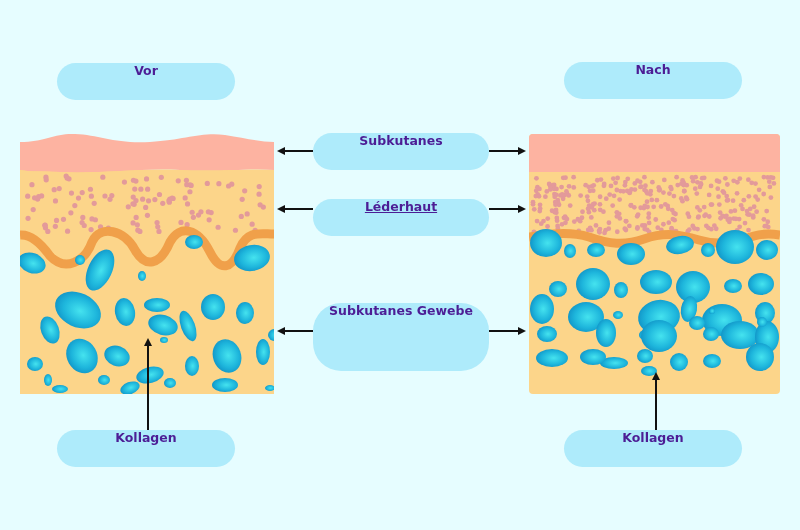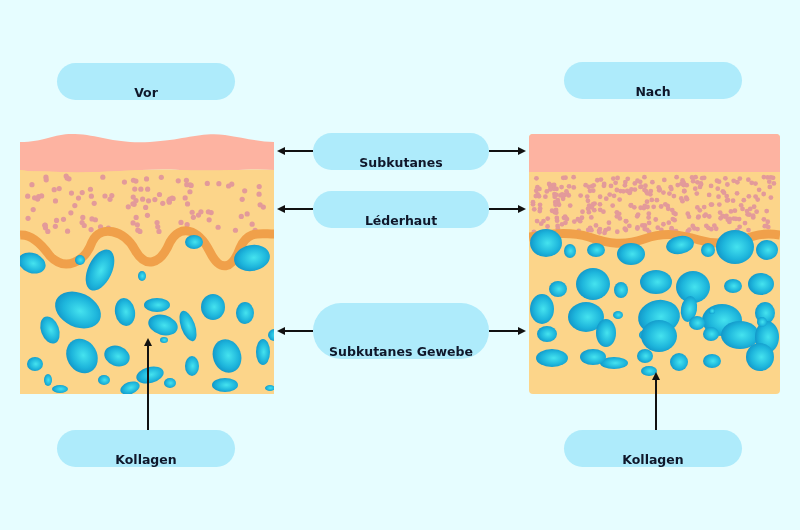--- a/index.html
+++ b/index.html
@@ -7,22 +7,22 @@
     width: 800px; height: 530px; overflow: hidden;
     background: #e6fdff;
     font-family: "DejaVu Sans", "Liberation Sans", sans-serif;
     position: relative;
   }
   .pill {
     position: absolute;
     background: #aeebfb;
     border-radius: 20px;
     height: 37px;
-    display: flex; align-items: flex-end; justify-content: center;
-    font-weight: bold; font-size: 12.5px; color: #0f172a;
+    display: flex; align-items: flex-start; justify-content: center;
+    font-weight: bold; font-size: 12.5px; color: #4c1d95;
   }
   svg.panel { position: absolute; }
   svg.overlay { position: absolute; left: 0; top: 0; }
 </style>
 </head>
 <body>
 
 <div class="pill" style="left:57px;top:63px;width:178px;">
     <span>Vor</span>
   </div>
@@ -582,24 +582,24 @@
   <line x1="489" y1="209" x2="524" y2="209" stroke="#111" stroke-width="2" marker-end="url(#ah)"></line>
   <line x1="313" y1="331" x2="279" y2="331" stroke="#111" stroke-width="2" marker-end="url(#ah)"></line>
   <line x1="489" y1="331" x2="524" y2="331" stroke="#111" stroke-width="2" marker-end="url(#ah)"></line>
   <line x1="148" y1="430" x2="148" y2="340" stroke="#111" stroke-width="2" marker-end="url(#ah)"></line>
   <line x1="656" y1="430" x2="656" y2="374" stroke="#111" stroke-width="2" marker-end="url(#ah)"></line>
 </svg>
 
 <div class="pill" style="left:313px;top:133px;width:176px;">
     <span>Subkutanes</span>
   </div>
-<div class="pill" style="left:313px;top:191px;width:176px;">
+<div class="pill" style="left:313px;top:199px;width:176px;text-decoration:underline;">
     <span>Léderhaut</span>
   </div>
-<div class="pill" style="left:313px;top:303px;width:176px;height:56px;border-radius:28px;">
+<div class="pill" style="left:313px;top:303px;width:176px;height:68px;border-radius:28px;">
     <span>Subkutanes Gewebe</span>
   </div>
 
 <div class="pill" style="left:57px;top:430px;width:178px;">
     <span>Kollagen</span>
   </div>
 <div class="pill" style="left:564px;top:430px;width:178px;">
     <span>Kollagen</span>
   </div>
 

